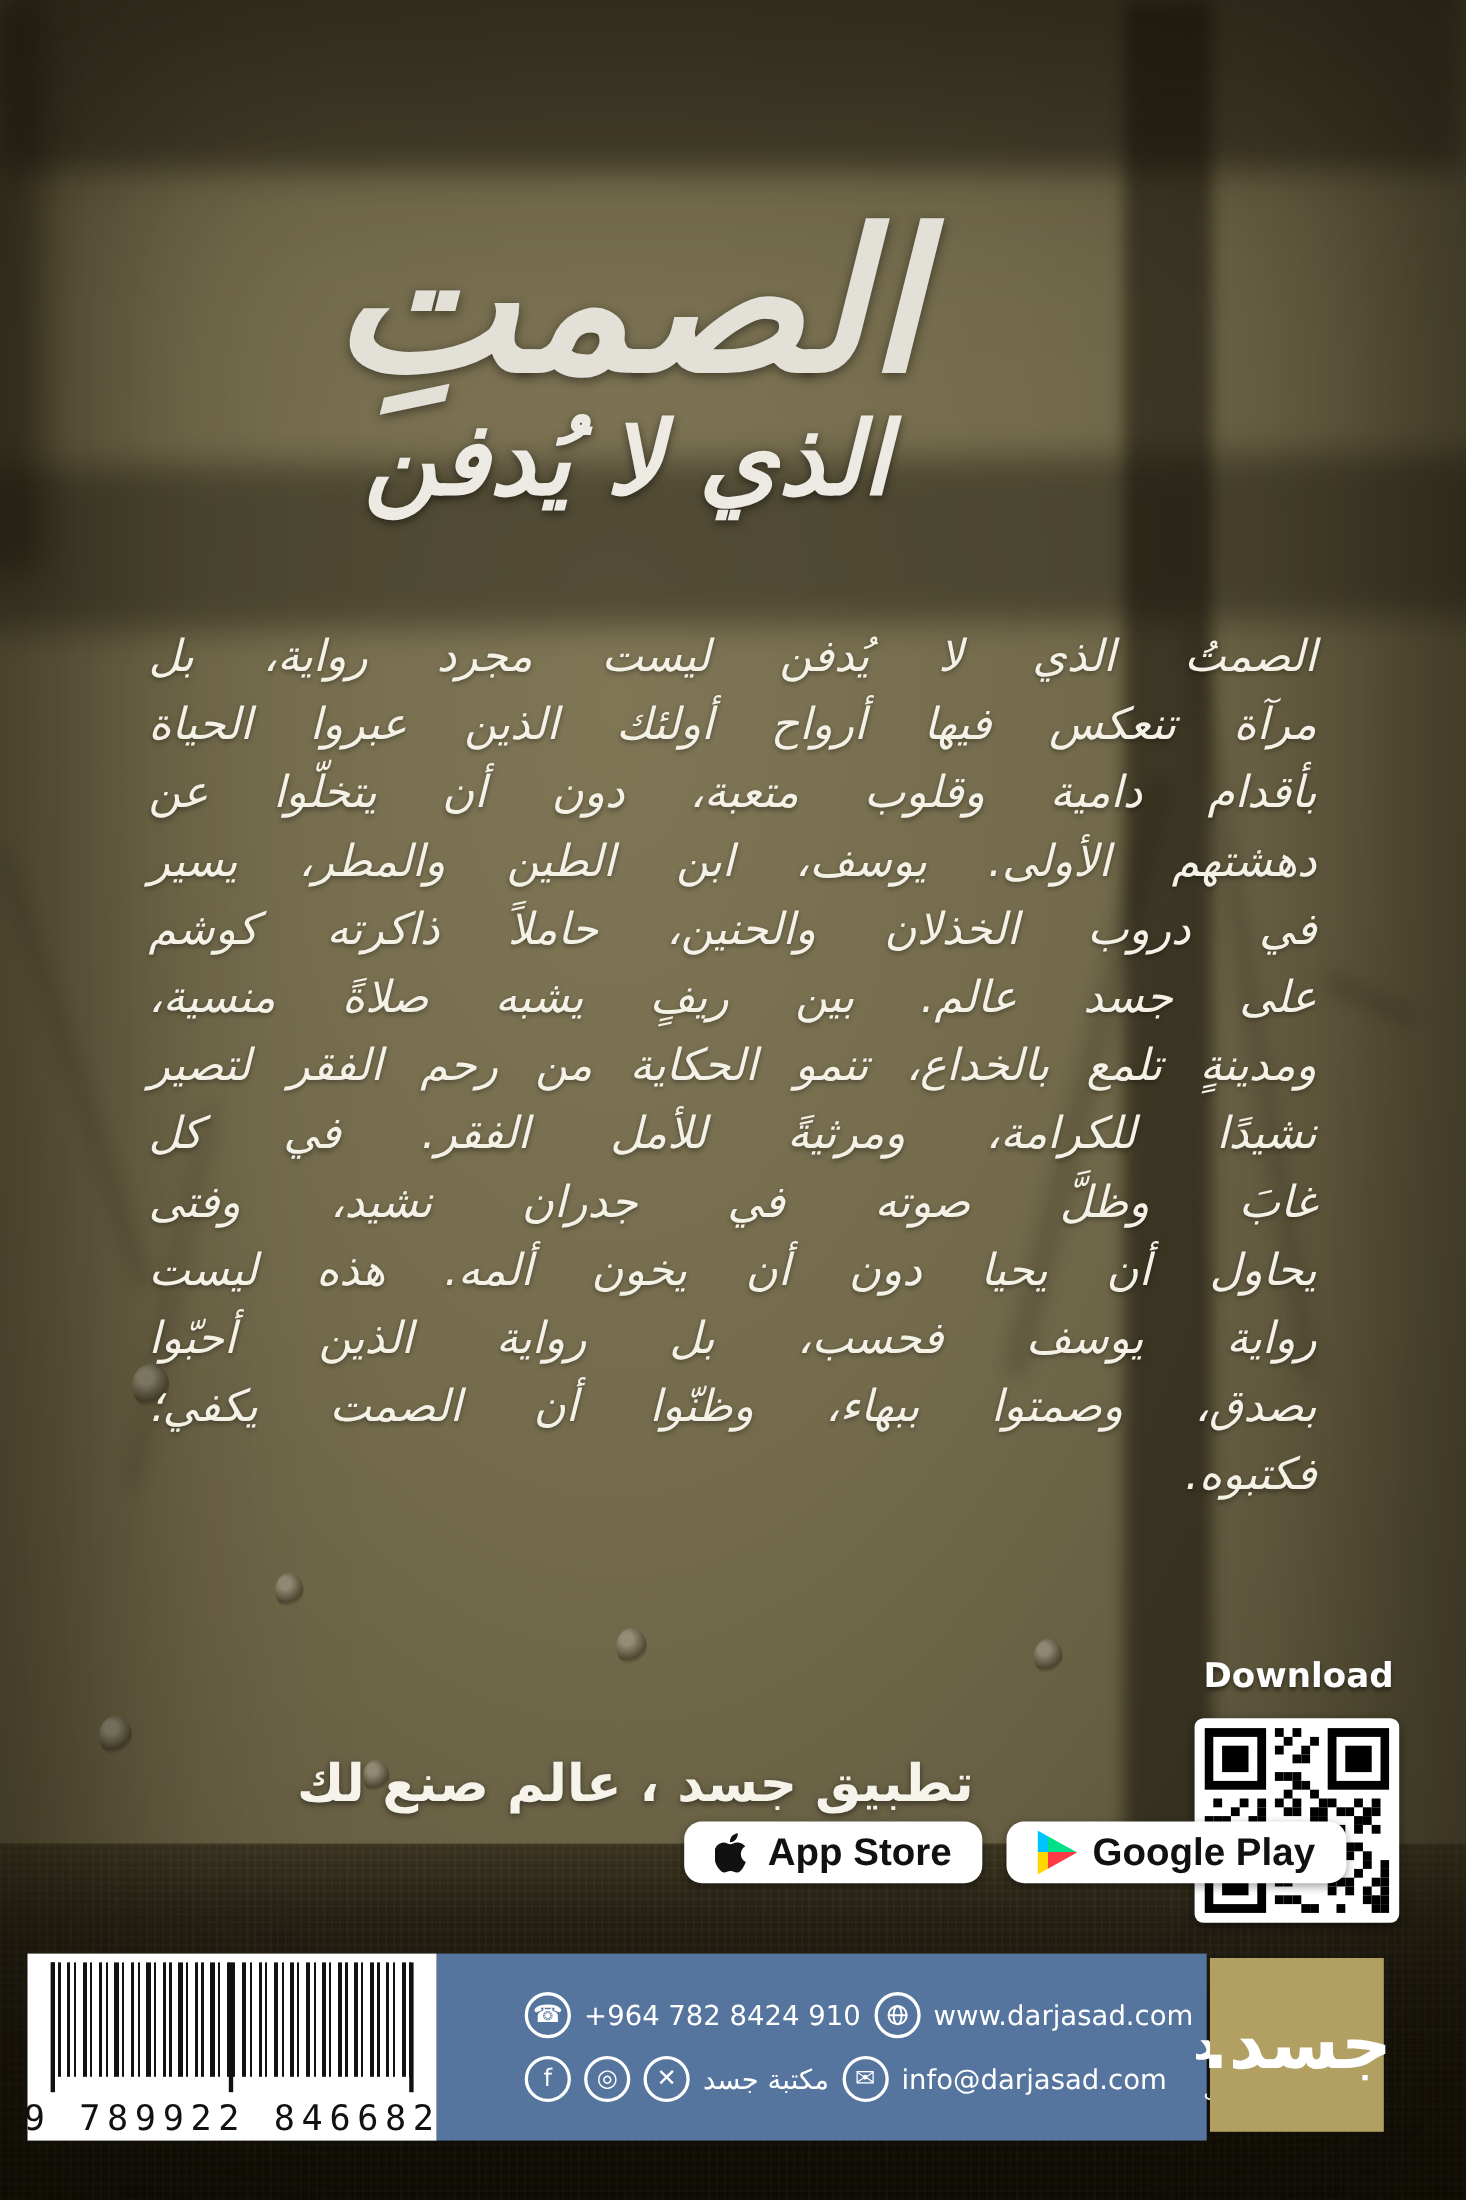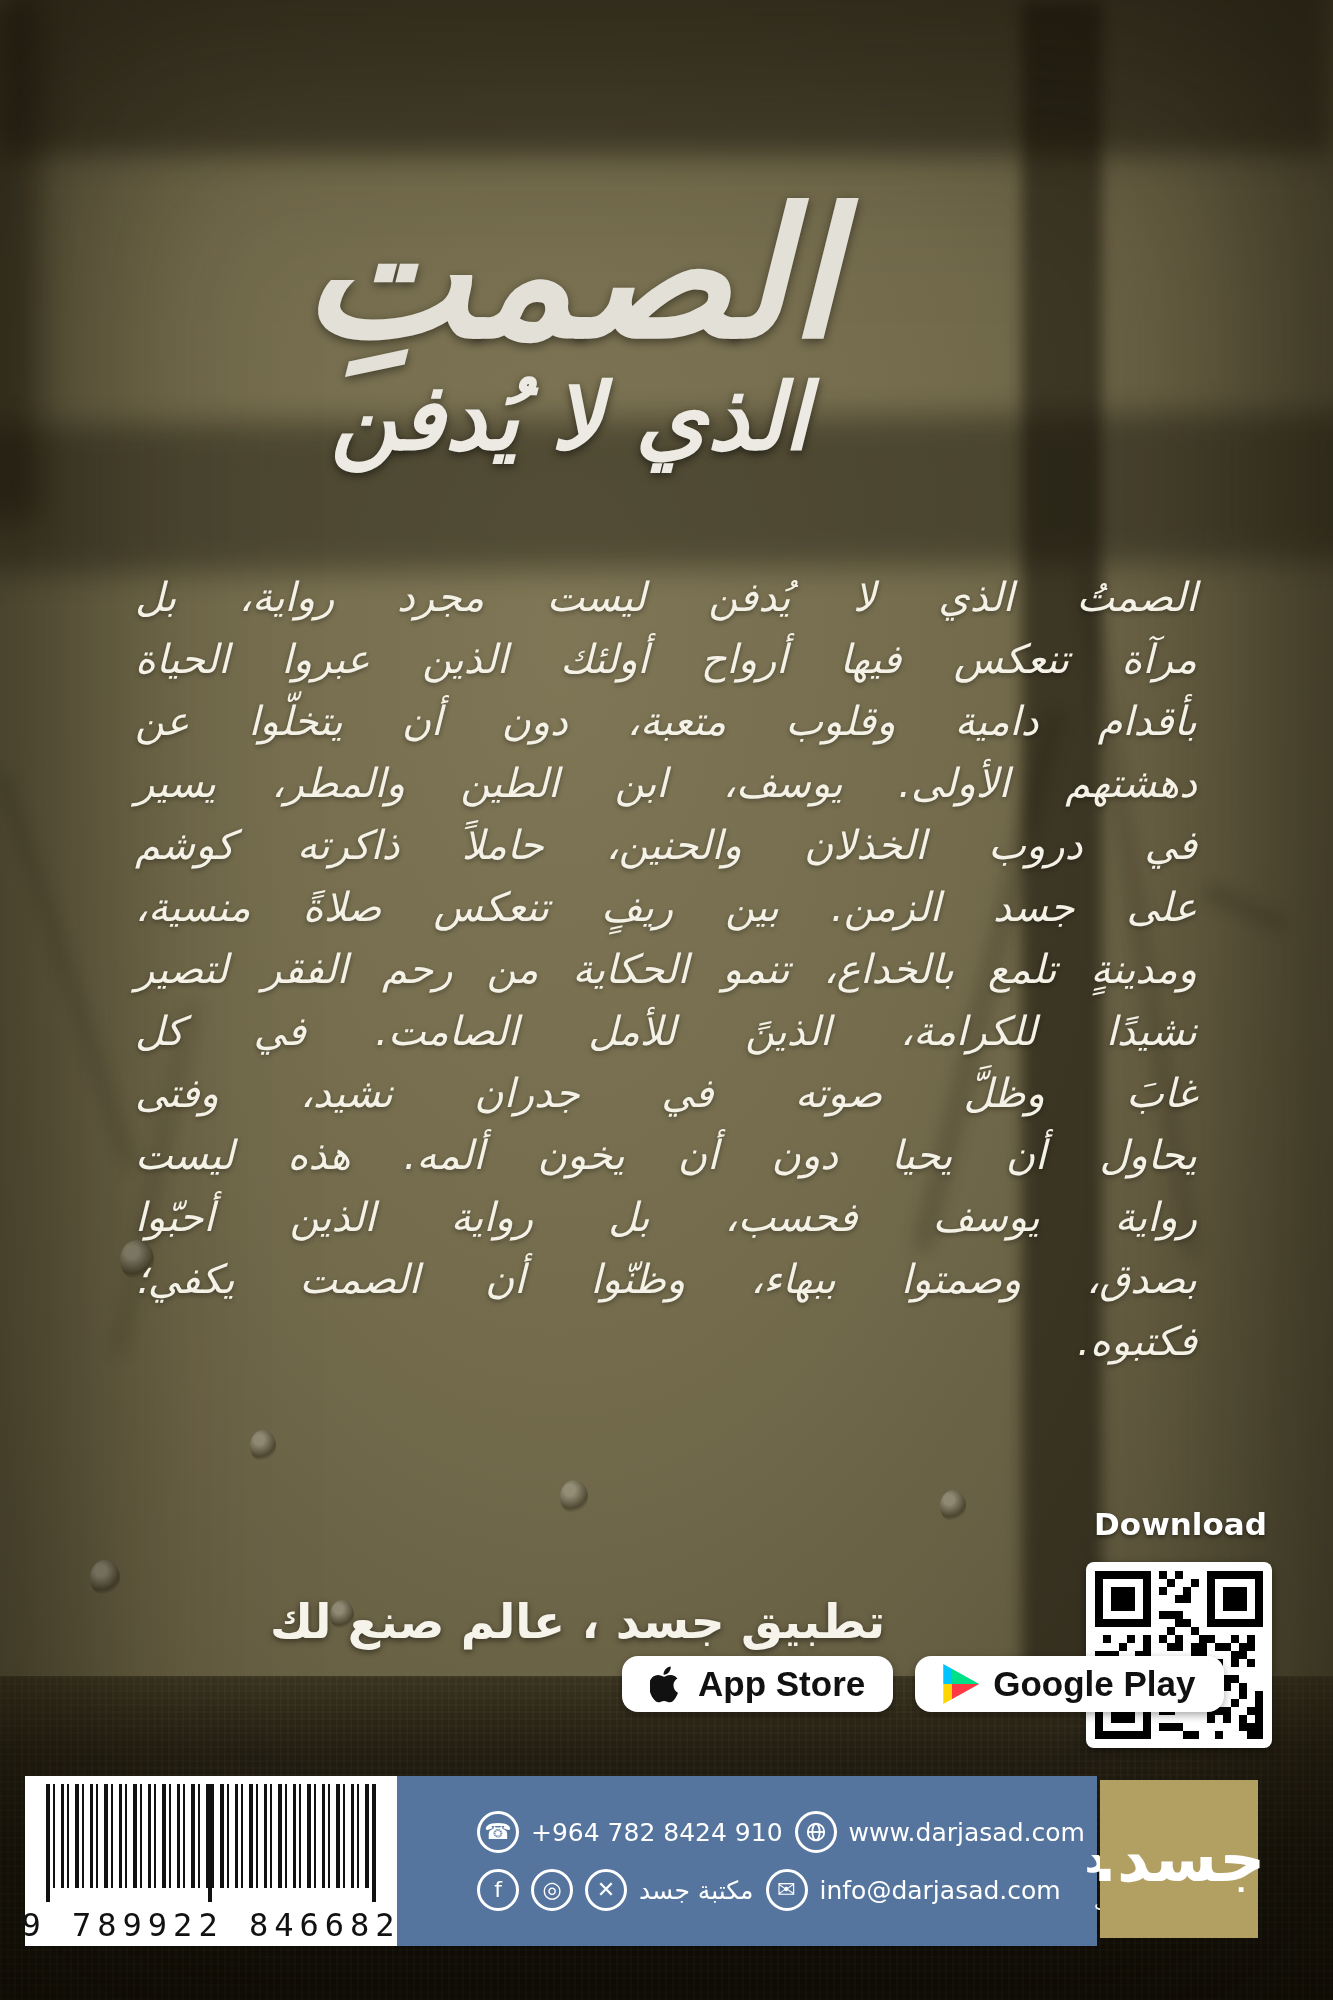--- a/index.html
+++ b/index.html
@@ -113,23 +113,23 @@
     <div class="book-title">الصمتِ</div>
     <div class="book-subtitle">الذي لا يُدفن</div>
   </div>
 
   <div class="blurb">
     <div class="line">الصمتُ الذي لا يُدفن ليست مجرد رواية، بل</div>
     <div class="line">مرآة تنعكس فيها أرواح أولئك الذين عبروا الحياة</div>
     <div class="line">بأقدام دامية وقلوب متعبة، دون أن يتخلّوا عن</div>
     <div class="line">دهشتهم الأولى. يوسف، ابن الطين والمطر، يسير</div>
     <div class="line">في دروب الخذلان والحنين، حاملاً ذاكرته كوشم</div>
-    <div class="line">على جسد الزمن. بين ريفٍ تنعكس صلاةً منسية،</div>
+    <div class="line">على جسد عالم. بين ريفٍ يشبه صلاةً منسية،</div>
     <div class="line">ومدينةٍ تلمع بالخداع، تنمو الحكاية من رحم الفقر لتصير</div>
-    <div class="line">نشيدًا للكرامة، الذينً للأمل الصامت. في كل</div>
+    <div class="line">نشيدًا للكرامة، ومرثيةً للأمل الفقر. في كل</div>
     <div class="line">غابَ وظلَّ صوته في جدران نشيد، وفتى</div>
     <div class="line">يحاول أن يحيا دون أن يخون ألمه. هذه ليست</div>
     <div class="line">رواية يوسف فحسب، بل رواية الذين أحبّوا</div>
     <div class="line">بصدق، وصمتوا ببهاء، وظنّوا أن الصمت يكفي؛</div>
     <div class="line last">فكتبوه.</div>
   </div>
 
   <div class="dl-label">Download</div>
 
   <div class="qr-box">

